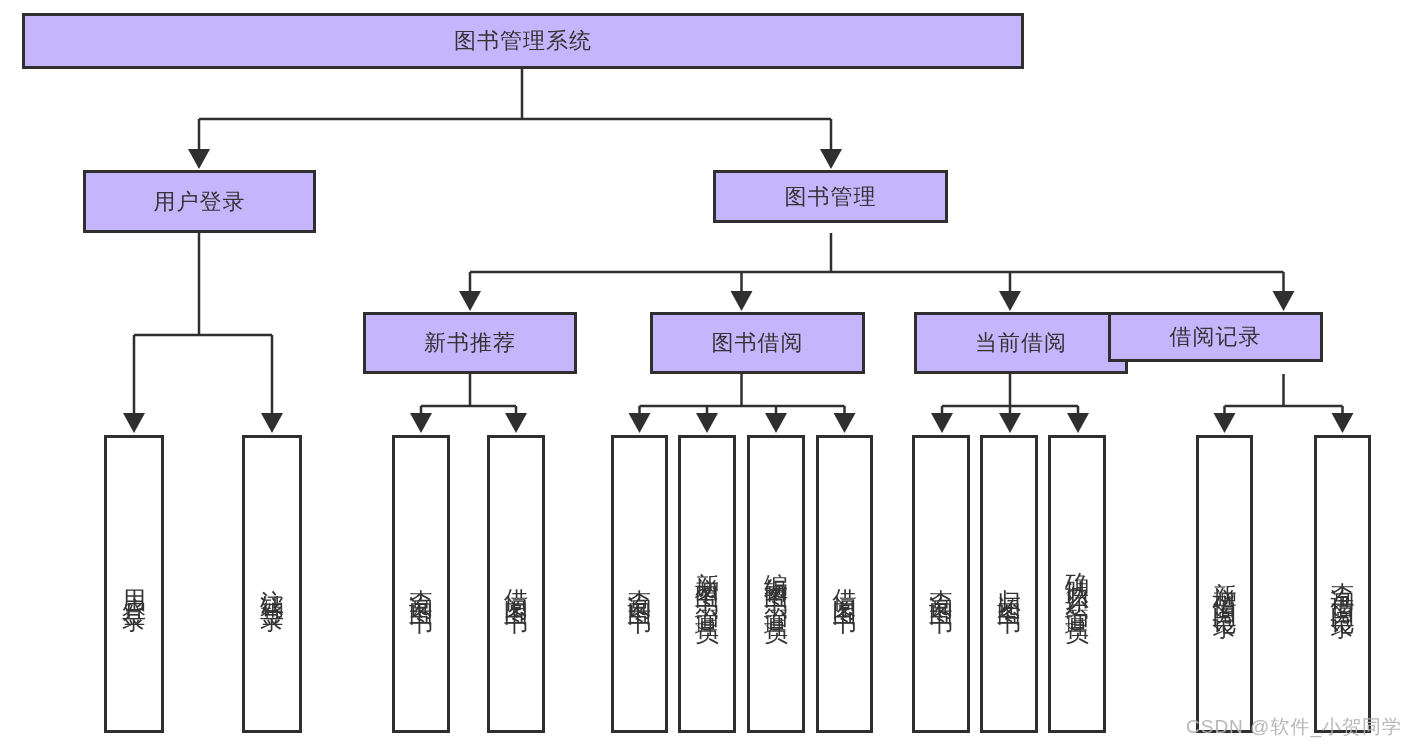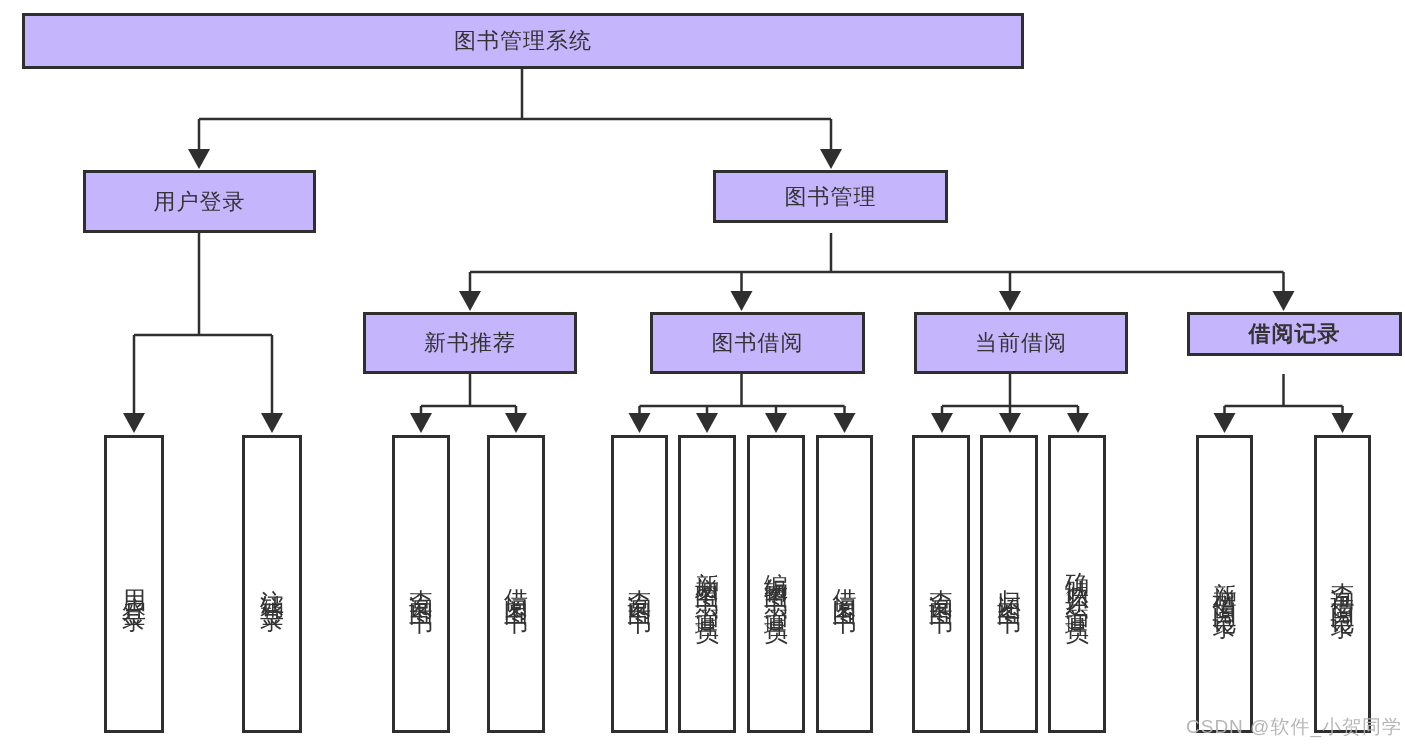--- a/index.html
+++ b/index.html
@@ -123,21 +123,21 @@
   </svg>
 
   <div class="hbox" style="left:22px;top:13px;width:1002px;height:56px;">图书管理系统</div>
 
   <div class="hbox" style="left:83px;top:170px;width:233px;height:63px;">用户登录</div>
   <div class="hbox" style="left:713px;top:170px;width:235px;height:53px;">图书管理</div>
 
   <div class="hbox" style="left:363px;top:312px;width:214px;height:62px;">新书推荐</div>
   <div class="hbox" style="left:634px;top:312px;width:215px;height:62px;margin-left:16px;">图书借阅</div>
   <div class="hbox" style="left:914px;top:312px;width:214px;height:62px;">当前借阅</div>
-  <div class="hbox" style="left:1187px;top:312px;width:215px;height:44px;font-weight:bold;">借阅记录</div>
+  <div class="hbox" style="left:1108px;top:312px;width:215px;height:50px;">借阅记录</div>
 
   <div class="vbox" style="left:104px;width:60px;">用户登录</div>
   <div class="vbox" style="left:242px;width:60px;">注销登录</div>
 
   <div class="vbox" style="left:392px;width:58px;">查询图书</div>
   <div class="vbox" style="left:487px;width:58px;">借阅图书</div>
 
   <div class="vbox" style="left:611px;width:57px;">查询图书</div>
   <div class="vbox" style="left:678px;width:58px;">新增图书（管理员）</div>
   <div class="vbox" style="left:747px;width:58px;">编辑图书（管理员）</div>

